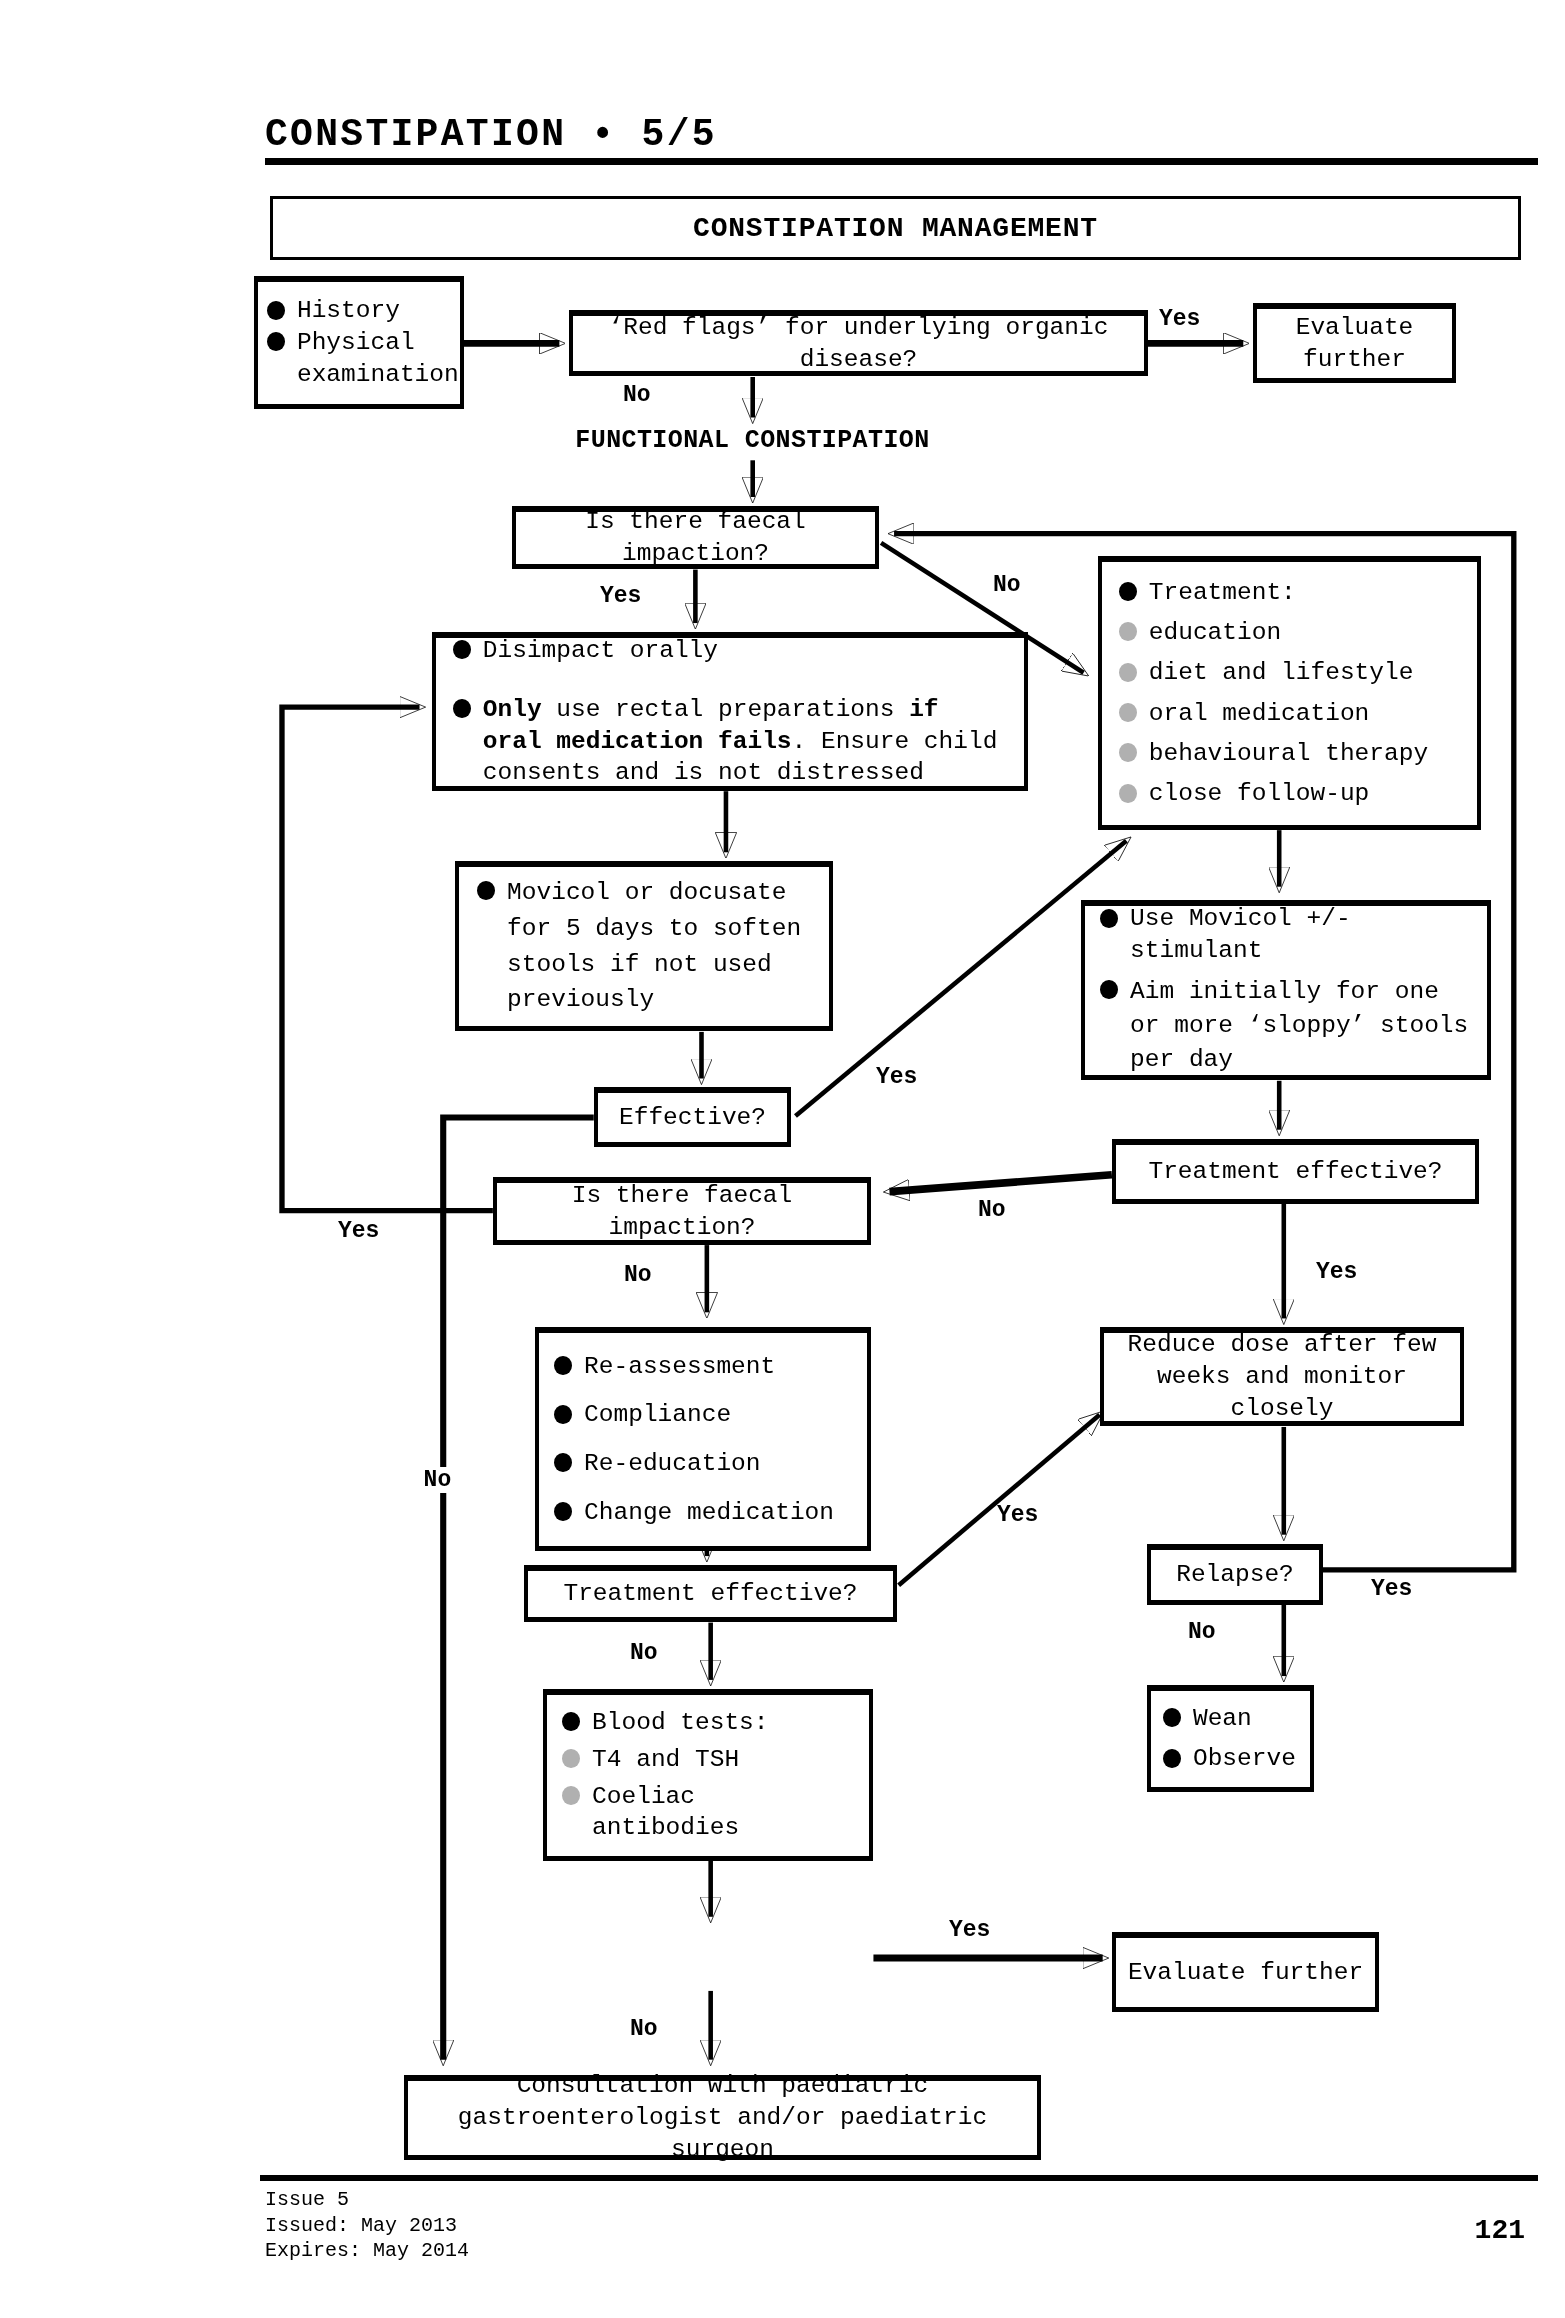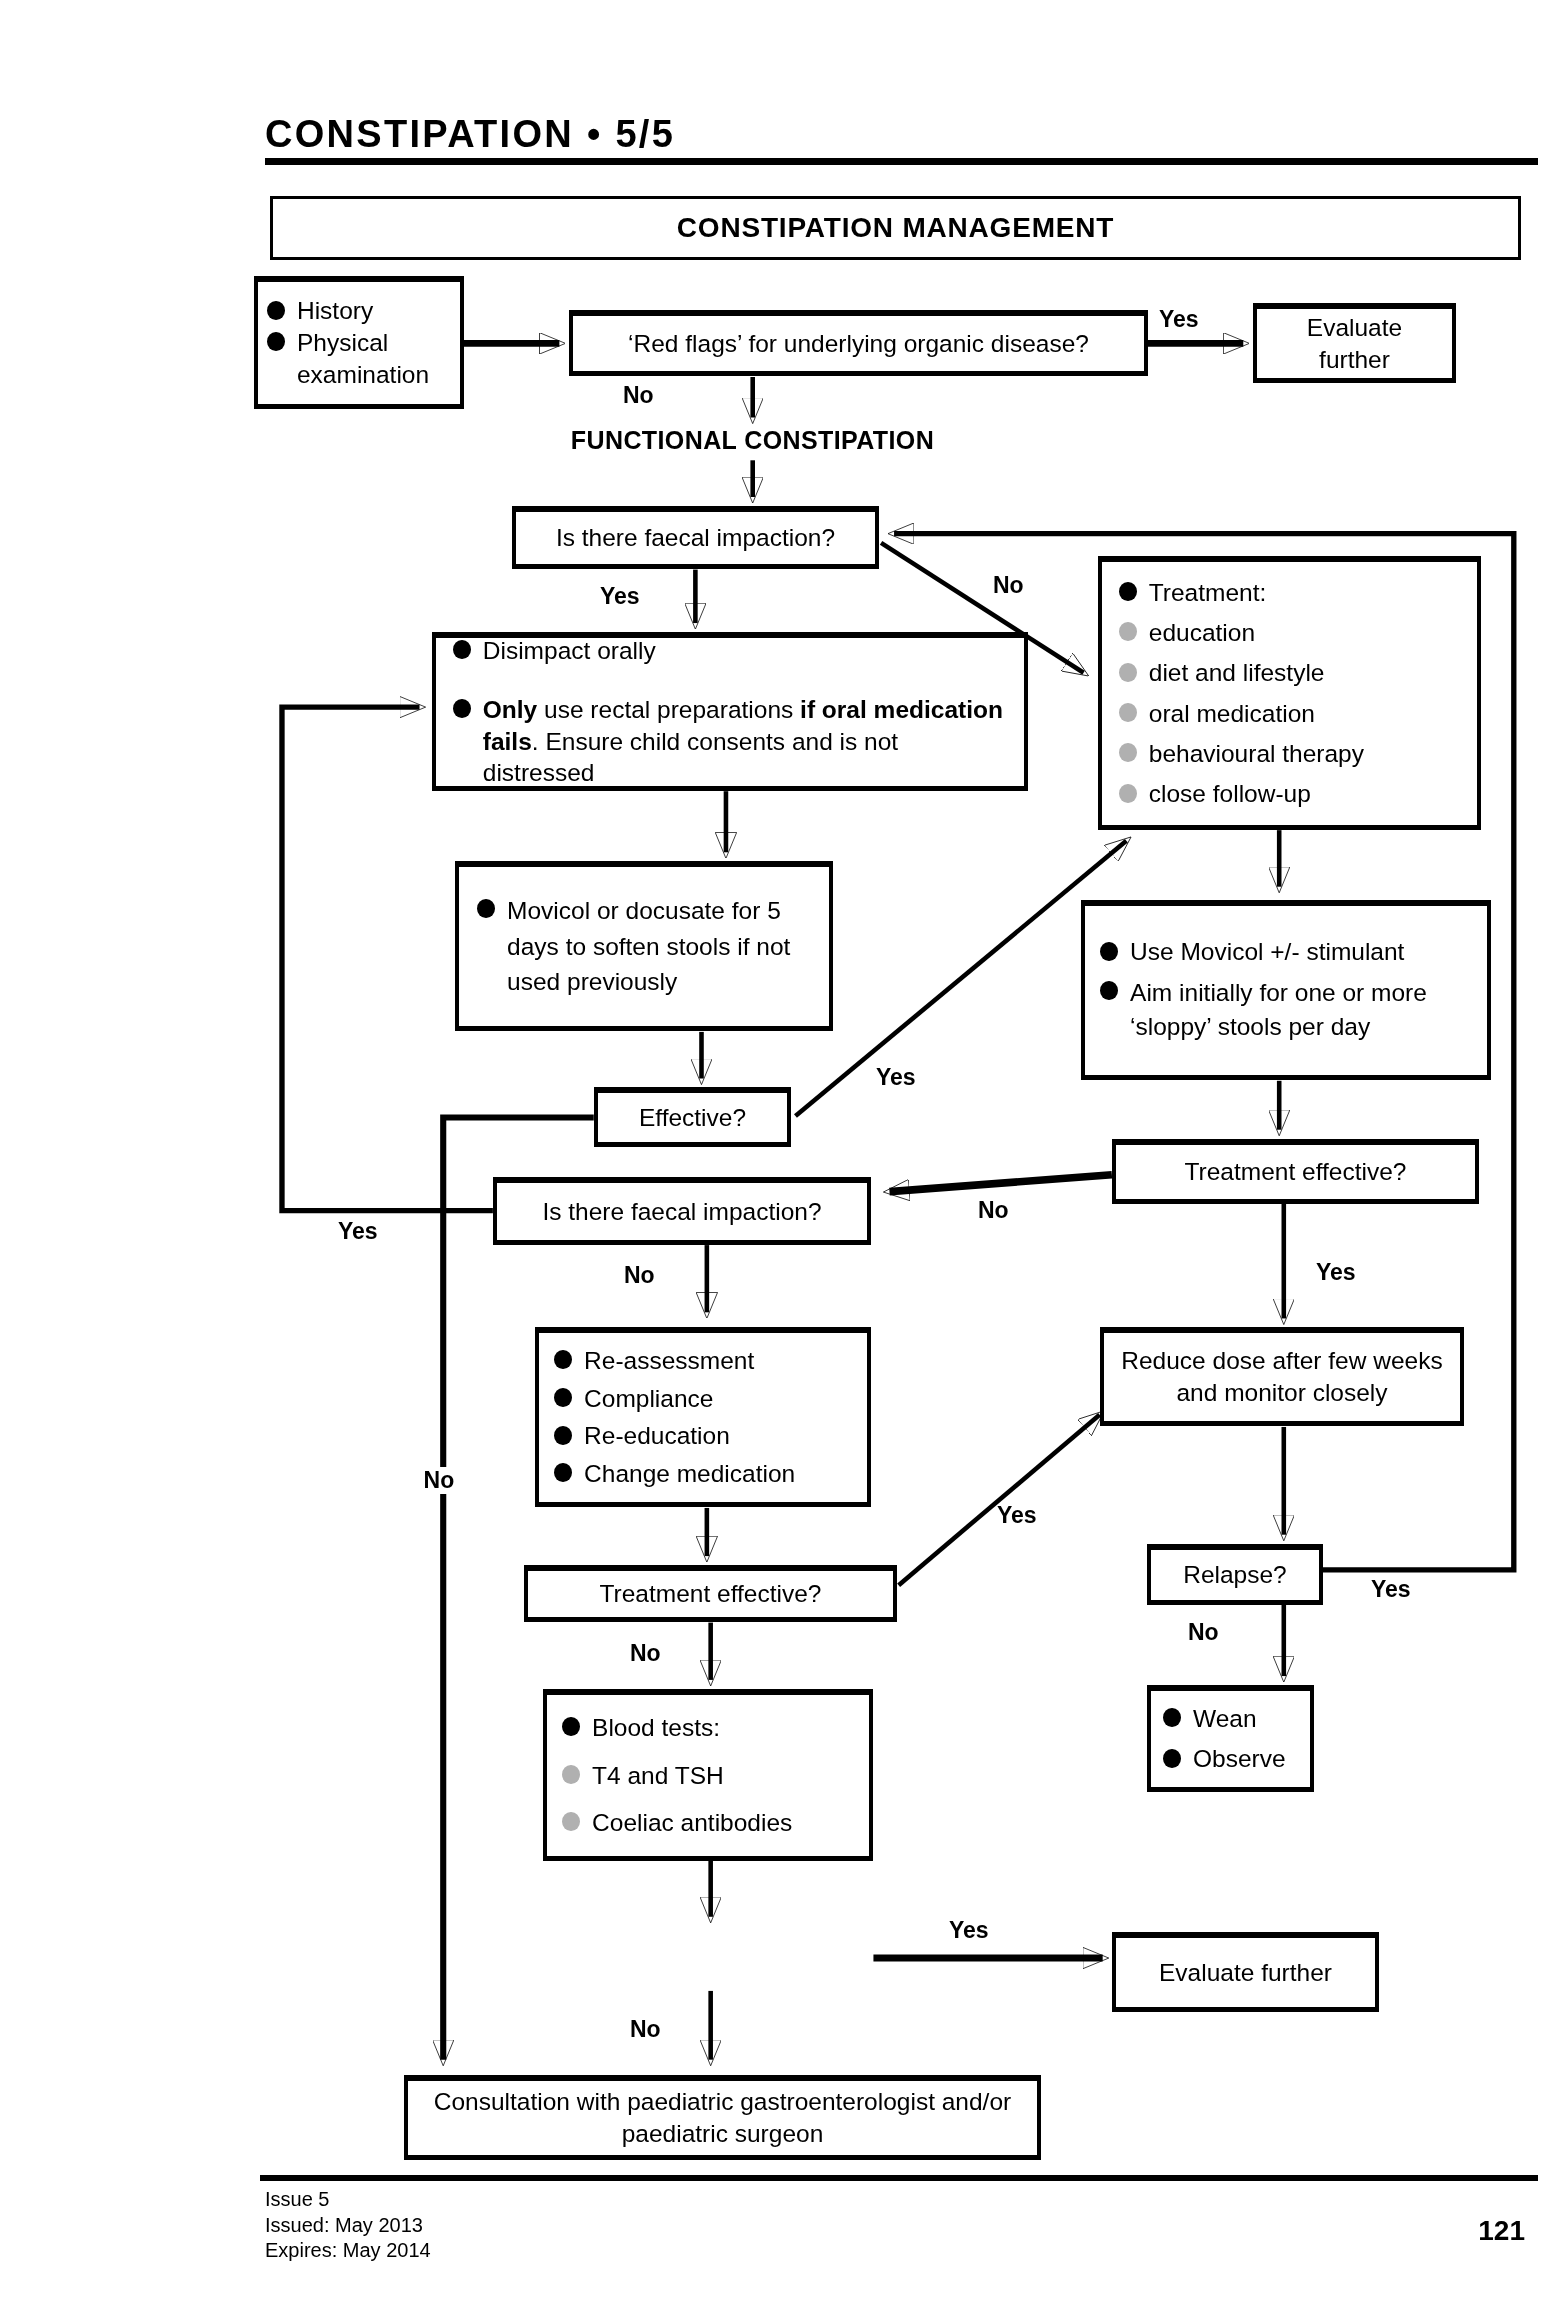--- a/index.html
+++ b/index.html
@@ -1,20 +1,20 @@
 <!DOCTYPE html>
 <html style="font-size:12.2px"><head>
 <meta charset="utf-8">
 <style>
   html,body{margin:0;padding:0;background:#ffffff;}
   .page{
     position:relative;
     width:1565px;height:2319px;
     background:#ffffff;
-    font-family:Liberation Sans, sans-serif;
+    font-family:Liberation Mono, monospace;
     color:#000;
     overflow:hidden;
   }
   .abs{position:absolute;box-sizing:border-box;}
   
   .doc-title{
     font-size:38px;font-weight:700;letter-spacing:2.3px;
     white-space:nowrap;
   }
   .title-rule{background:#000;}
@@ -191,21 +191,21 @@
   </div>
 
   <div class="abs fbox qbox" style="left:1112px;top:1139px;width:367px;height:65px;">
     <span>Treatment effective?</span>
   </div>
 
   <div class="abs fbox qbox" style="left:493px;top:1177px;width:378px;height:68px;">
     <span>Is there faecal impaction?</span>
   </div>
 
-  <div class="abs fbox bbox" style="left:535px;top:1327px;width:336px;height:180px;padding:9.2px 15.3px;justify-content:space-around;">
+  <div class="abs fbox bbox" style="left:535px;top:1327px;width:336px;height:224px;padding:9.2px 15.3px;justify-content:space-around;">
     <div class="brow">
       <span class="bullet"></span>
       <span class="btext">Re-assessment</span>
     </div>
     <div class="brow">
       <span class="bullet"></span>
       <span class="btext">Compliance</span>
     </div>
     <div class="brow">
       <span class="bullet"></span>

